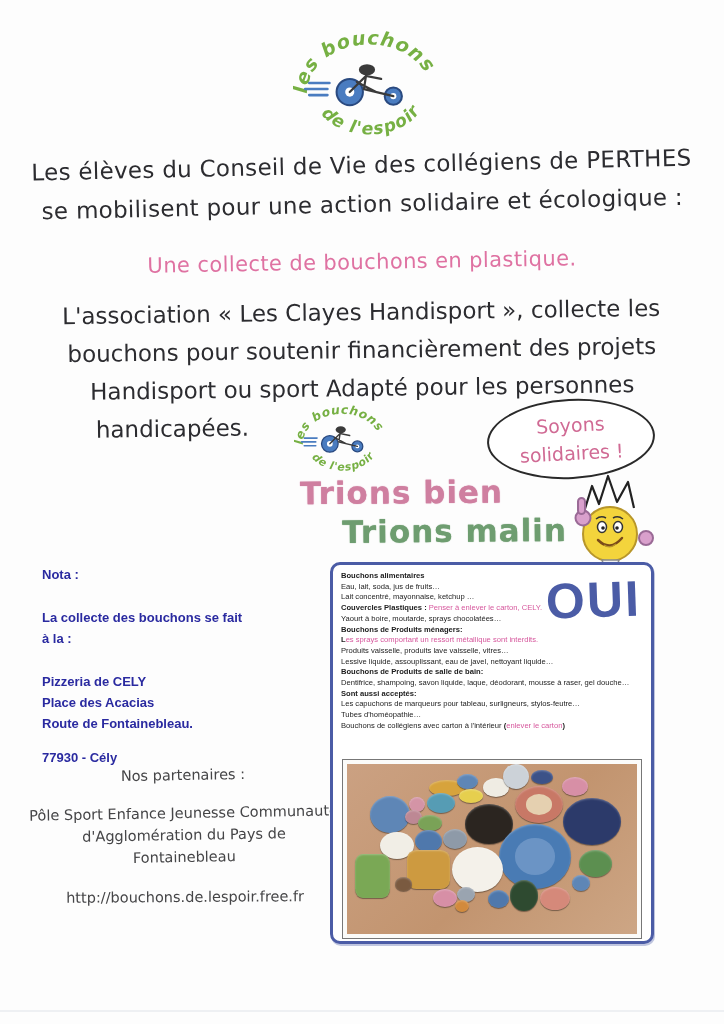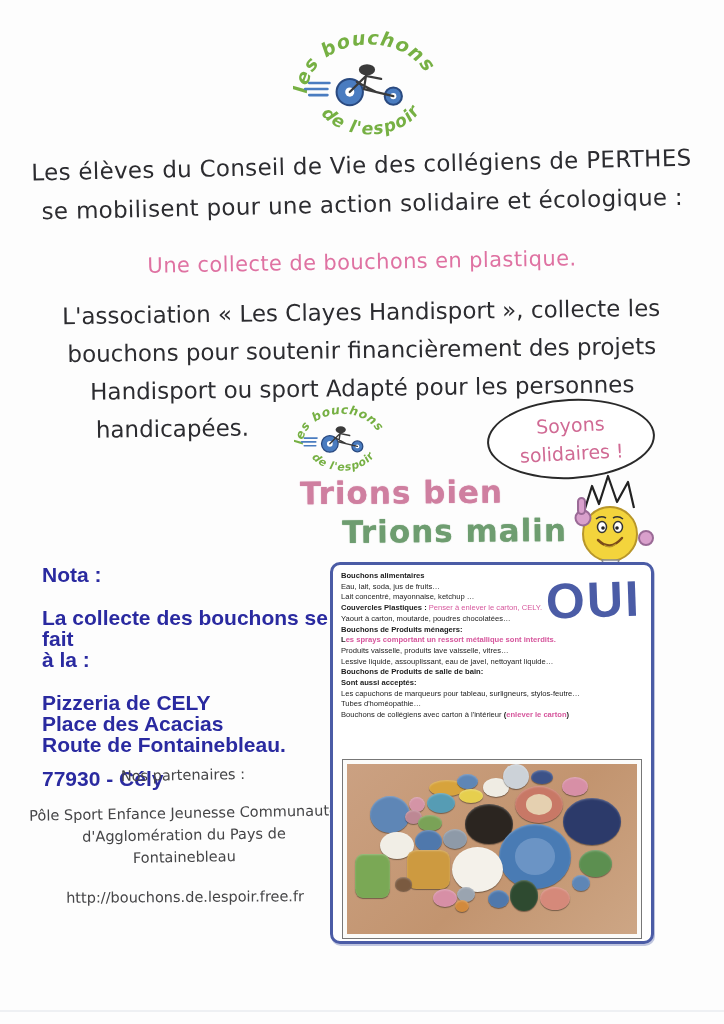--- a/index.html
+++ b/index.html
@@ -24,40 +24,40 @@
           font-size:19px;line-height:28px;color:#d06a94;background:#fff;}
   
   .slogan{position:absolute;left:300px;top:474px;font-weight:bold;font-size:31px;letter-spacing:1px;
           font-family:"DejaVu Sans",sans-serif;transform:rotate(-0.5deg);}
   .slogan-l1{color:#cf7fa0;text-shadow:0 0 1px #cf7fa0;}
   .slogan-l2{color:#6e9d70;text-shadow:0 0 1px #6e9d70;margin-left:42px;margin-top:3px;}
   
   .bulb{position:absolute;left:552px;top:472px;width:112px;height:118px;}
   
   .nota{position:absolute;left:42px;top:564px;width:290px;color:#2a2aa0;font-weight:bold;
-        font-family:"Liberation Sans",sans-serif;font-size:21px;line-height:21px;}
+        font-family:"Liberation Sans",sans-serif;font-size:13px;line-height:21px;}
   .nota .gap-s{height:13px;}
   .nota .gap-m{height:22px;}
   
   .partners{position:absolute;left:28px;top:764px;width:312px;text-align:center;color:#454547;
             font-size:14.5px;line-height:22px;transform:rotate(-1deg);}
   .partners .pt-title{margin-bottom:16px;}
   .partners .pt-url{margin-top:18px;transform:rotate(0.6deg);}
   
   .oui-box{position:absolute;left:330px;top:562px;width:324px;height:382px;background:#fff;
            border:3px solid #4b5ca6;border-radius:10px;box-sizing:border-box;
            box-shadow:1px 2px 0 rgba(75,92,166,.35);}
   .oui-big{position:absolute;top:12px;right:10px;font-size:50px;line-height:46px;font-weight:bold;
            color:#4b5ca6;letter-spacing:2px;transform:rotate(-2deg);
            font-family:"Liberation Sans",sans-serif;}
   .oui-list{position:absolute;left:8px;top:6px;width:312px;font-family:"Liberation Sans",sans-serif;
             font-size:7.6px;line-height:10.7px;color:#1c1c1c;white-space:nowrap;}
   .oui-list .b{font-weight:700;}
   .oui-list .p{color:#d6569c;}
-  .oui-list .bp{color:#d6569c;font-weight:700;}
+  .oui-list .bp{color:#d6569c;font-weight:400;}
   
   .photo{position:absolute;left:9px;top:194px;width:300px;height:180px;background:#fbfbf9;
          border:1px solid #777;box-sizing:border-box;padding:4px;}
   .photo-field{position:relative;width:290px;height:170px;overflow:hidden;
                background:linear-gradient(135deg,#cba182 0%,#c2946f 55%,#cda685 100%);}
   .cap{position:absolute;border-radius:50%;
        box-shadow:0 1px 1px rgba(0,0,0,.4), inset 0 1px 2px rgba(255,255,255,.28);}
   .cap-in{position:absolute;left:22%;top:22%;width:56%;height:56%;border-radius:50%;opacity:.9;}
   
   .scan-line{position:absolute;left:0;bottom:12px;width:100%;height:2px;background:#eef0f3;}
@@ -171,26 +171,27 @@
     <div class="pt-url">http://bouchons.de.lespoir.free.fr</div>
   </div>
 
   <div class="oui-box">
     <div class="oui-big">OUI</div>
     <div class="oui-list">
         <div><span class="b">Bouchons alimentaires</span></div>
         <div><span>Eau, lait, soda, jus de fruits…</span></div>
         <div><span>Lait concentré, mayonnaise, ketchup …</span></div>
         <div><span class="b">Couvercles Plastiques : </span><span class="p">Penser à enlever le carton, CELY.</span></div>
-        <div><span>Yaourt à carton, moutarde, poudres chocolatées…</span></div>
+        <div><span>Yaourt à boire, moutarde, sprays chocolatées…</span></div>
         <div><span class="b">Bouchons de Produits ménagers:</span></div>
         <div><span class="b">L</span><span class="bp">es sprays comportant un ressort métallique sont interdits.</span></div>
         <div><span>Produits vaisselle, produits lave vaisselle, vitres…</span></div>
         <div><span>Lessive liquide, assouplissant, eau de javel, nettoyant liquide…</span></div>
         <div><span class="b">Bouchons de Produits de salle de bain:</span></div>
+        <div><span>Dentifrice, shampoing, savon liquide, laque, déodorant, mousse à raser, gel douche…</span></div>
         <div><span class="b">Sont aussi acceptés:</span></div>
         <div><span>Les capuchons de marqueurs pour tableau, surligneurs, stylos-feutre…</span></div>
         <div><span>Tubes d'homéopathie…</span></div>
         <div><span>Bouchons de collégiens avec carton à l'intérieur </span><span class="b">(</span><span class="bp">enlever le carton</span><span class="b">)</span></div>
       </div>
     <div class="photo">
       <div class="photo-field">
           <div class="cap" style="left: 82px; top: 16px; width: 36px; height: 16px; background: rgb(215, 163, 60);"></div>
           <div class="cap" style="left: 110px; top: 10px; width: 21px; height: 15px; background: rgb(94, 134, 182);"></div>
           <div class="cap" style="left: 112px; top: 25px; width: 24px; height: 14px; background: rgb(230, 207, 78);"></div>

